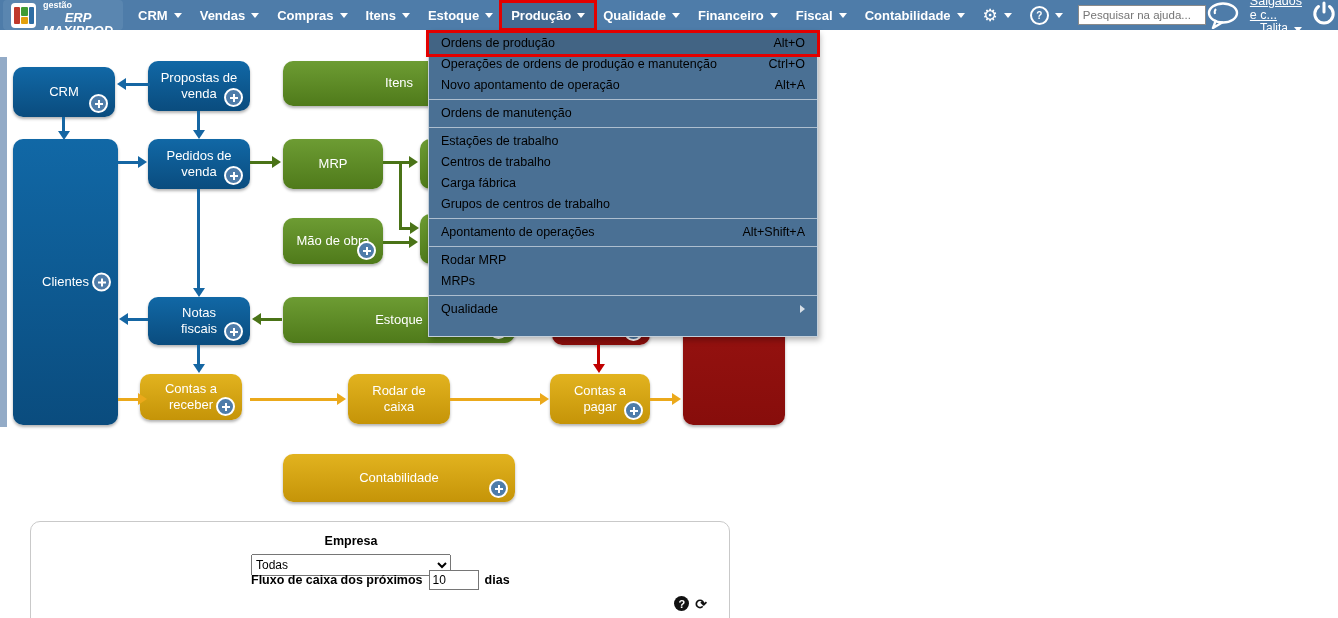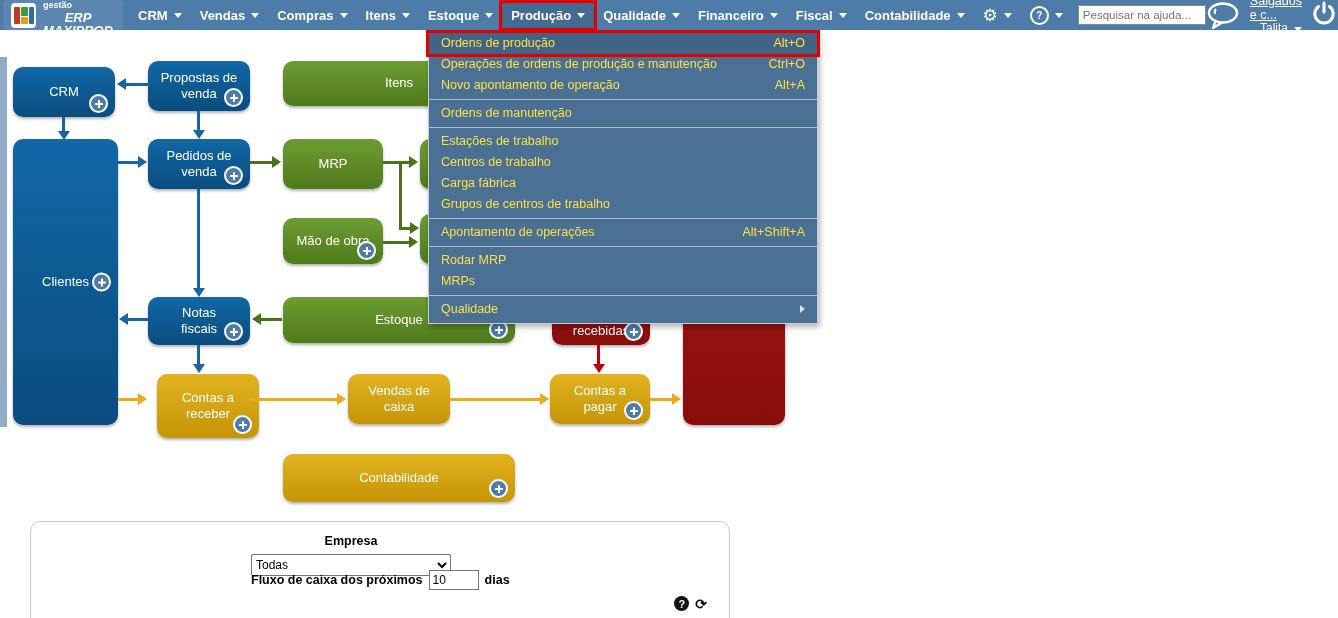--- a/index.html
+++ b/index.html
@@ -39,21 +39,21 @@
   .acct{display:flex;flex-direction:column;align-items:flex-end;line-height:1.15;}
   .acct a{color:#fff;font-size:12.5px;text-decoration:underline;cursor:pointer;}
   .acct .usr{display:flex;align-items:center;font-size:12px;cursor:pointer;}
   .power{cursor:pointer;margin-top:1px;}
   
   .red-frame{position:absolute;inset:-3px;border:3px solid #e30000;pointer-events:none;z-index:60;}
   
   .dropdown{
     position:absolute;left:428px;top:31px;width:390px;background:#4a7094;
     border:1px solid #c3cfda;border-top:none;box-shadow:2px 3px 6px rgba(0,0,0,0.3);
-    z-index:50;color:#fde047;padding:2px 0 3px 0;box-sizing:border-box;
+    z-index:50;color:#000000;padding:2px 0 16px 0;box-sizing:border-box;
   }
   .drow{position:relative;display:flex;align-items:center;justify-content:space-between;padding:3px 12px 4px 12px;font-size:12.5px;cursor:pointer;}
   .drow .ds{margin-left:18px;white-space:nowrap;}
   .drow.hl{background:rgba(0,0,0,0.10);}
   .dsep{border-top:1px solid rgba(255,255,255,0.55);margin:3px 0;}
   .subarrow{width:0;height:0;border-top:4px solid transparent;border-bottom:4px solid transparent;border-left:5px solid #d8dfe6;display:inline-block;}
   
   .canvas{position:absolute;left:0;top:30px;width:1338px;height:500px;z-index:1;}
   .leftstrip{position:absolute;left:0;top:27px;width:7px;height:370px;background:#93abc7;}
   .node{
@@ -233,26 +233,26 @@
   <div class="node green" style="left:283px;top:267px;width:232px;height:46px">
       <span class="nl">Estoque</span>
       <span class="plus"></span>
     </div>
   <div class="node darkred bottomtext" style="left:552px;top:267px;width:98px;height:48px">
       <span class="nl">recebidas</span>
       <span class="plus"></span>
     </div>
   <div class="node darkred" style="left:683px;top:250px;width:102px;height:145px"></div>
 
-  <div class="node yellow" style="left:157px;top:344px;width:102px;height:64px">
+  <div class="node yellow" style="left:140px;top:344px;width:102px;height:46px">
       <span class="nl">Contas a receber</span>
       <span class="plus"></span>
     </div>
   <div class="node yellow" style="left:348px;top:344px;width:102px;height:50px">
-      <span class="nl">Vendas de caixa</span>
+      <span class="nl">Rodar de caixa</span>
     </div>
   <div class="node yellow" style="left:550px;top:344px;width:100px;height:50px">
       <span class="nl">Contas a pagar</span>
       <span class="plus"></span>
     </div>
 
   <div class="node yellow" style="left:283px;top:424px;width:232px;height:48px">
       <span class="nl">Contabilidade</span>
       <span class="plus"></span>
     </div>

